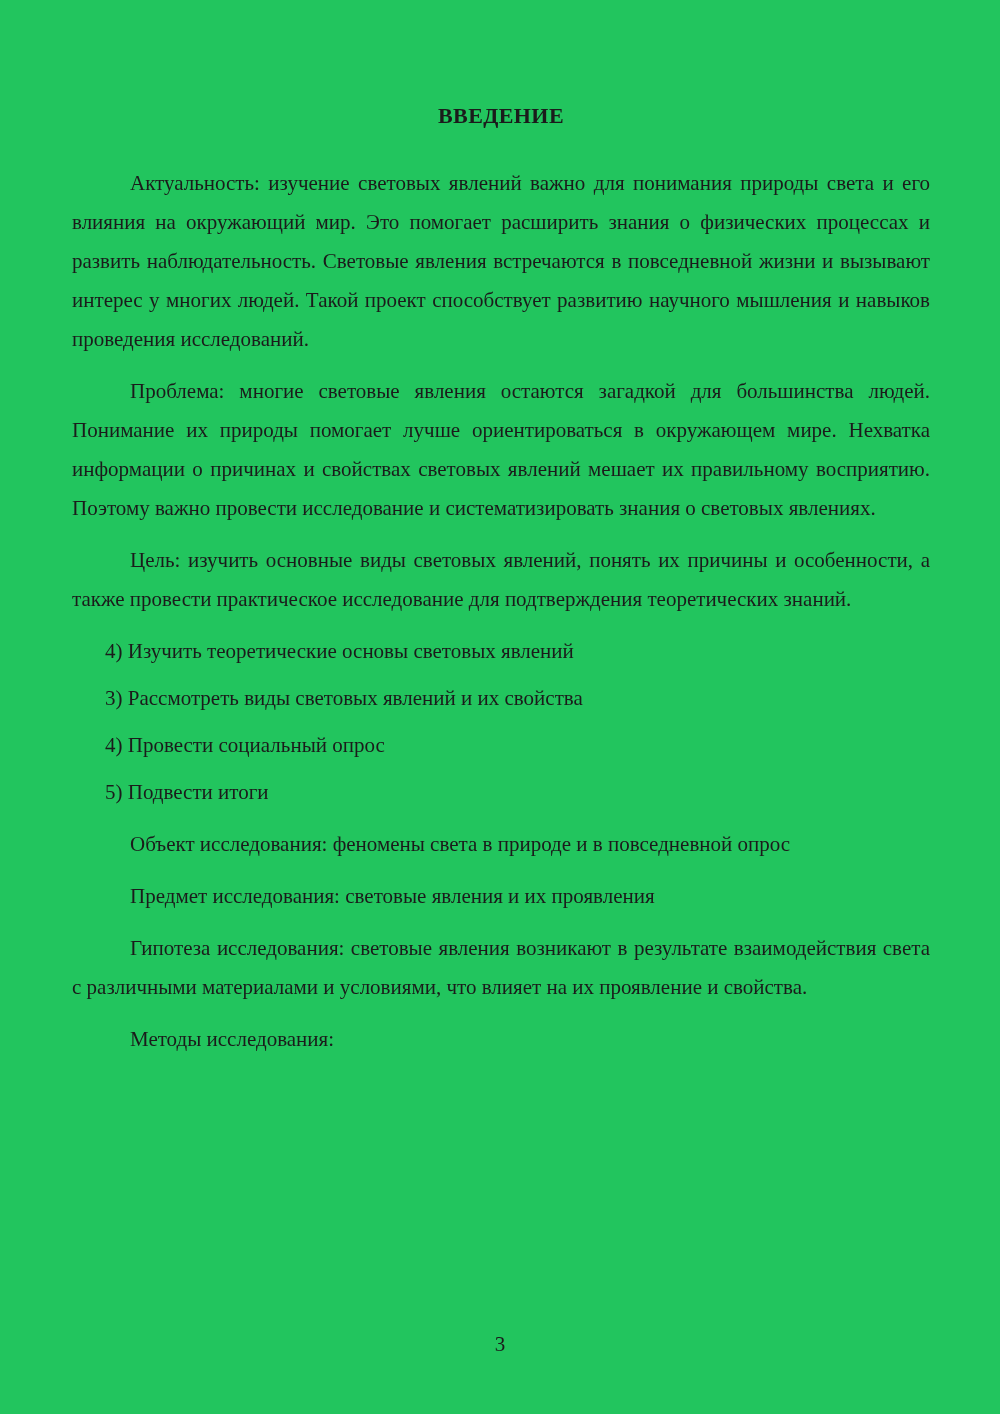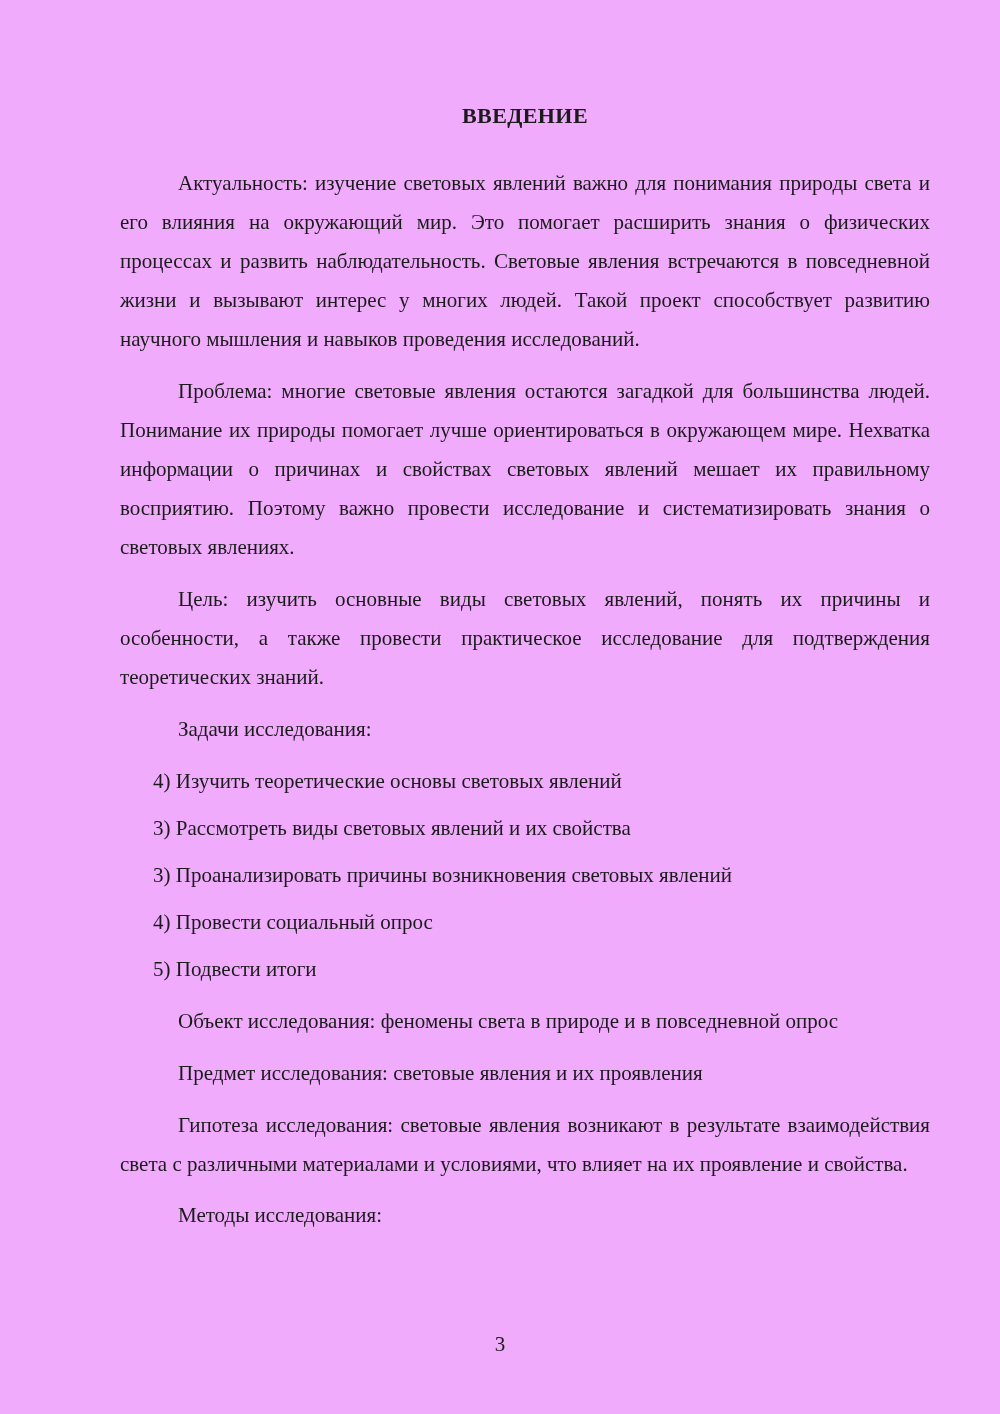--- a/index.html
+++ b/index.html
@@ -5,27 +5,27 @@
     html, body {
       margin: 0;
       padding: 0;
       background: #ffffff;
     }
     .page {
       position: relative;
       width: 1000px;
       height: 1414px;
       margin: 0 auto;
-      background: #f0abfc;
+      background: #22c55e;
       color: #1b1b1b;
       font-family: "Liberation Serif", serif;
       font-size: 21px;
       line-height: 1.857;
       box-sizing: border-box;
-      padding: 96px 70px 0 120px;
+      padding: 96px 70px 0 72px;
       overflow: hidden;
     }
     .title {
       text-align: center;
       font-size: 22px;
       font-weight: bold;
       letter-spacing: 0.4px;
       margin: 0 0 27px 0;
     }
     .para {
@@ -60,26 +60,24 @@
 <div class="page">
 
   <h1 class="title">ВВЕДЕНИЕ</h1>
 
   <p class="para">Актуальность: изучение световых явлений важно для понимания природы света и его влияния на окружающий мир. Это помогает расширить знания о физических процессах и развить наблюдательность. Световые явления встречаются в повседневной жизни и вызывают интерес у многих людей. Такой проект способствует развитию научного мышления и навыков проведения исследований.</p>
 
   <p class="para">Проблема: многие световые явления остаются загадкой для большинства людей. Понимание их природы помогает лучше ориентироваться в окружающем мире. Нехватка информации о причинах и свойствах световых явлений мешает их правильному восприятию. Поэтому важно провести исследование и систематизировать знания о световых явлениях.</p>
 
   <p class="para">Цель: изучить основные виды световых явлений, понять их причины и особенности, а также провести практическое исследование для подтверждения теоретических знаний.</p>
 
-  <p class="para no-justify">Задачи исследования:</p>
 
   <div class="list">
     <div class="list-item">4) Изучить теоретические основы световых явлений</div>
     <div class="list-item">3) Рассмотреть виды световых явлений и их свойства</div>
-    <div class="list-item">3) Проанализировать причины возникновения световых явлений</div>
     <div class="list-item">4) Провести социальный опрос</div>
     <div class="list-item">5) Подвести итоги</div>
   </div>
 
   <p class="para">Объект исследования: феномены света в природе и в повседневной опрос</p>
 
   <p class="para">Предмет исследования: световые явления и их проявления</p>
 
   <p class="para">Гипотеза исследования: световые явления возникают в результате взаимодействия света с различными материалами и условиями, что влияет на их проявление и свойства.</p>
 

